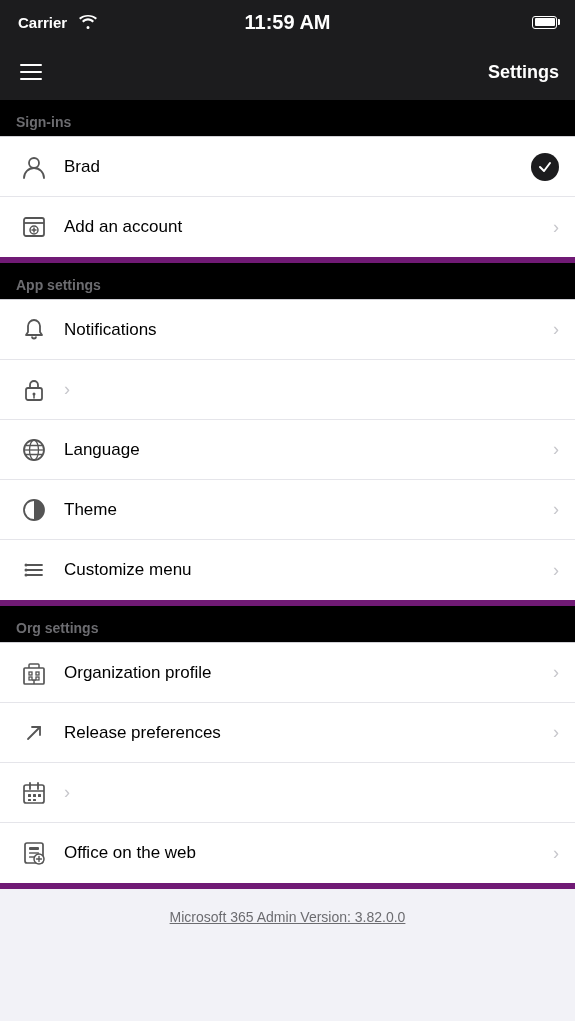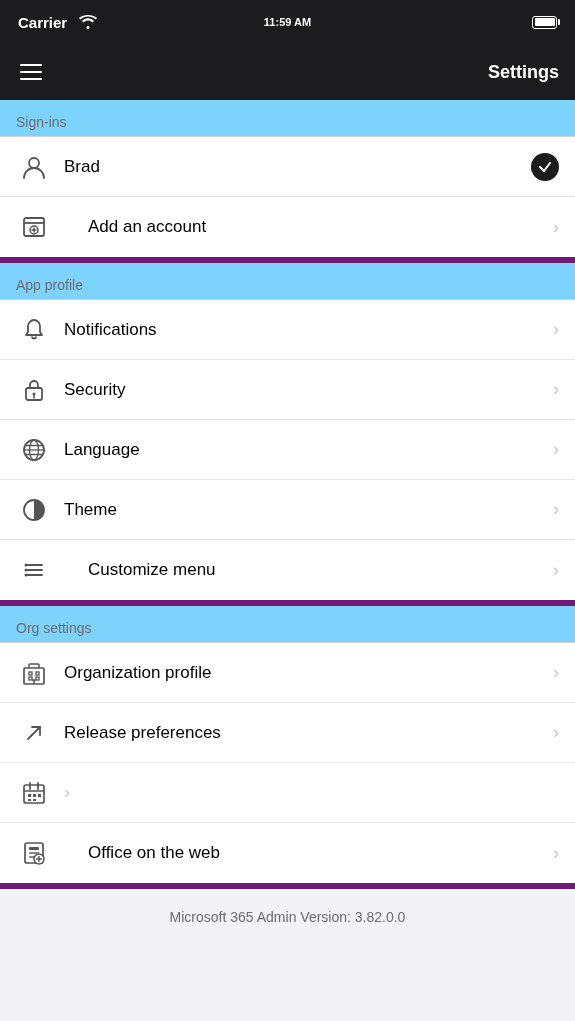--- a/index.html
+++ b/index.html
@@ -18,21 +18,21 @@
       color: #fff;
       display: flex;
       justify-content: space-between;
       align-items: center;
       padding: 0 18px;
       height: 44px;
       font-size: 15px;
       font-weight: 600;
     }
     .status-bar-left { display: flex; align-items: center; gap: 12px; }
-    .status-bar-center { position: absolute; left: 50%; transform: translateX(-50%); font-size: 11px; font-weight: 600; color: #fff; }
+    .status-bar-center { position: absolute; left: 50%; transform: translateX(-50%); font-size: 20px; font-weight: 600; color: #fff; }
     .status-bar-right { display: flex; align-items: center; gap: 6px; }
 
     
     .nav-bar {
       background: #1c1c1e;
       display: flex;
       align-items: center;
       justify-content: flex-end;
       position: relative;
       height: 56px;
@@ -55,45 +55,44 @@
     .hamburger-btn span {
       display: block;
       width: 22px;
       height: 2px;
       background: #fff;
       border-radius: 1px;
     }
 
     
     .section-header {
-      background: #7dd3fc;
+      background: #000000;
       padding: 14px 16px 6px 16px;
       font-size: 14px;
       color: #6c6c70;
-      font-weight: 400;
+      font-weight: 700;
     }
 
     
     .list-container {
       background: #fff;
       border-top: 1px solid #d1d1d6;
       border-bottom: 6px solid #701a75;
     }
     .list-item {
       display: flex;
       align-items: center;
       padding: 0 16px;
       height: 60px;
       border-bottom: 1px solid #e5e5ea;
       background: #fff;
       cursor: pointer;
     }
     .list-item:last-child {
       border-bottom: none;
-      gap: 24px;
     }
     .list-item-icon {
       width: 36px;
       display: flex;
       align-items: center;
       justify-content: center;
       margin-right: 12px;
       flex-shrink: 0;
     }
     .list-item-label {
@@ -120,20 +119,21 @@
       font-size: 18px;
       font-weight: 300;
     }
 
     
     .footer {
       text-align: center;
       padding: 20px 16px;
       font-size: 14px;
       color: #6c6c70;
+      text-decoration: underline;
     }
 
     
     .battery-icon {
       display: inline-flex;
       align-items: center;
     }
     .battery-body {
       width: 25px;
       height: 13px;
@@ -227,21 +227,21 @@
       </svg>
     </div>
     <span class="list-item-label">Add an account</span>
     <div class="list-item-action">
       <span class="chevron">›</span>
     </div>
   </div>
 </div>
 
 <div class="section-header">
-  <span>App profile</span>
+  <span>App settings</span>
 </div>
 <div class="list-container">
 
   <div class="list-item">
     <div class="list-item-icon">
       <svg width="26" height="26" viewBox="0 0 26 26" fill="none">
         <path d="M13 3C9.7 3 7 5.7 7 9v6l-2 3h16l-2-3V9c0-3.3-2.7-6-6-6z" stroke="#555" stroke-width="1.8" fill="none" stroke-linejoin="round"></path>
         <path d="M11 19.5a2 2 0 0 0 4 0" stroke="#555" stroke-width="1.8" fill="none"></path>
       </svg>
     </div>
@@ -253,21 +253,20 @@
 
   <div class="list-item">
     <div class="list-item-icon">
       <svg width="24" height="26" viewBox="0 0 24 26" fill="none">
         <rect x="4" y="11" width="16" height="12" rx="2" stroke="#555" stroke-width="1.8" fill="none"></rect>
         <path d="M8 11V8a4 4 0 0 1 8 0v3" stroke="#555" stroke-width="1.8" fill="none" stroke-linecap="round"></path>
         <circle cx="12" cy="17" r="1.5" fill="#555"></circle>
         <line x1="12" y1="18.5" x2="12" y2="21" stroke="#555" stroke-width="1.5" stroke-linecap="round"></line>
       </svg>
     </div>
-    <span class="list-item-label">Security</span>
     <div class="list-item-action">
       <span class="chevron">›</span>
     </div>
   </div>
 
   <div class="list-item">
     <div class="list-item-icon">
       <svg width="26" height="26" viewBox="0 0 26 26" fill="none">
         <circle cx="13" cy="13" r="10" stroke="#555" stroke-width="1.8" fill="none"></circle>
         <ellipse cx="13" cy="13" rx="4.5" ry="10" stroke="#555" stroke-width="1.3" fill="none"></ellipse>

